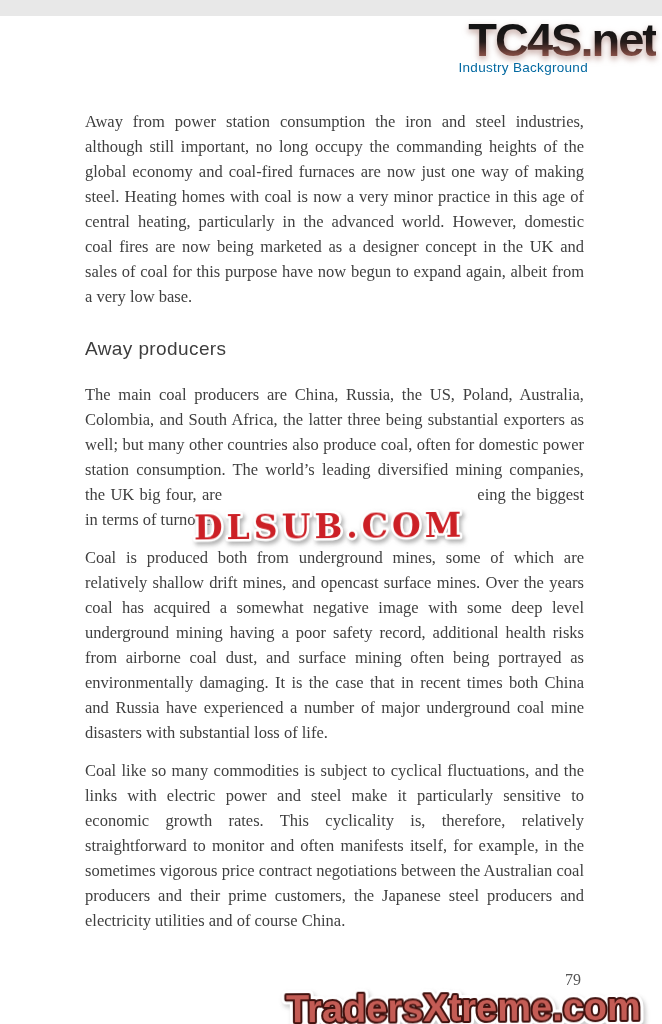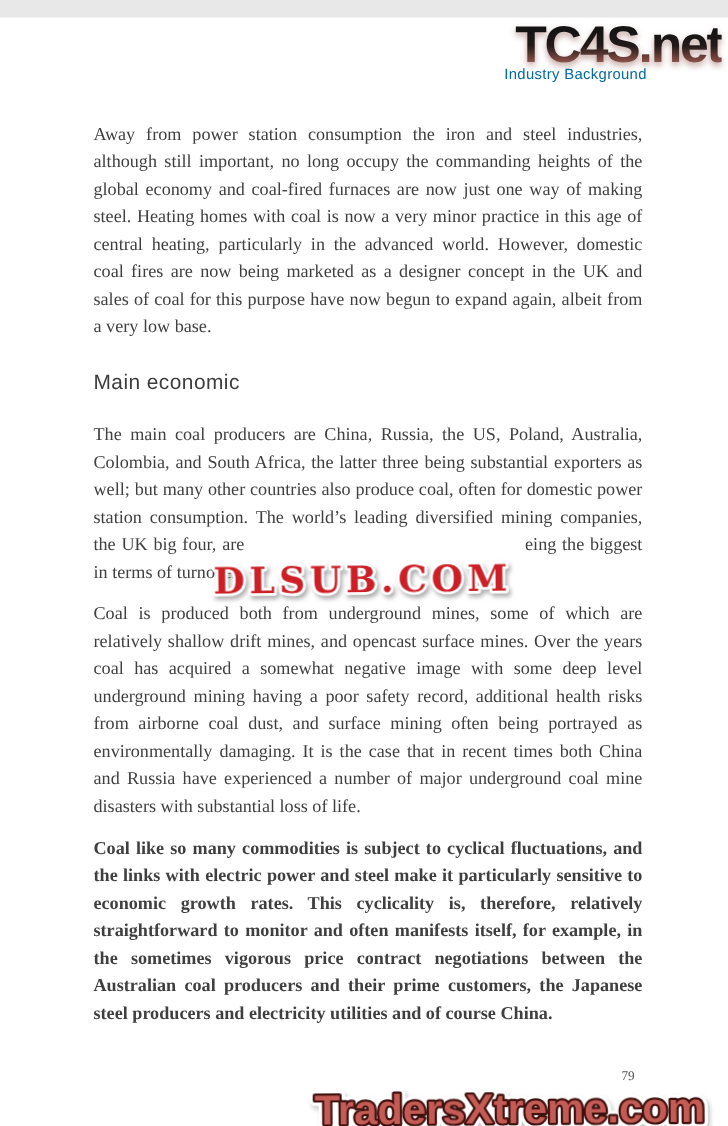--- a/index.html
+++ b/index.html
@@ -31,60 +31,60 @@
   }
 
   
   .content {
     position:absolute; left:85px; top:93px; width:499px;
     font-size:16.5px; line-height:25px;
     color:#3f3f3f;
     text-align:justify;
   }
   .content p { margin-bottom:13px; }
-  .content p:last-child { margin-bottom:0;font-weight:bold; }
+  .content p:last-child { margin-bottom:0; }
   .section-heading {
     font-family:"Liberation Sans", sans-serif;
     font-weight:400;
     font-size:19px; color:#3d3d3d;
     letter-spacing:0.4px;
     margin:27px 0 21px 0;
     text-align:left;
   }
   .wm-gap { display:inline-block; width:250px; height:1px; }
 
   
   .dlsub-wrap {
     position:absolute; left:186px; top:484px;
     filter:drop-shadow(2px 3px 2px rgba(110,110,110,0.55));
     transform:rotate(-0.6deg);
   }
 
   
   .page-number {
     position:absolute; left:565px; top:955px;
-    font-size:12px; color:#555555;
+    font-size:16px; color:#555555;
   }
   .tx-logo-wrap {
     position:absolute; left:278px; top:965px;
     filter:drop-shadow(2px 3px 2px rgba(130,130,130,0.45));
     transform:rotate(-0.4deg);
   }
 </style>
 </head>
 <body>
 
 <div class="page">
 
   <div class="tc4s-logo">TC4S.net</div>
   <div class="section-label">Industry Background</div>
 
   <div class="content">
     <p>Away from power station consumption the iron and steel industries, although still important, no long occupy the commanding heights of the global economy and coal-fired furnaces are now just one way of making steel. Heating homes with coal is now a very minor practice in this age of central heating, particularly in the advanced world. However, domestic coal fires are now being marketed as a designer concept in the UK and sales of coal for this purpose have now begun to expand again, albeit from a very low base.</p>
-    <h2 class="section-heading">Main economic</h2>
+    <h2 class="section-heading">Away producers</h2>
     <p><span>The main coal producers are China, Russia, the US, Poland, Australia, Colombia, and South Africa, the latter three being substantial exporters as well; but many other countries also produce coal, often for domestic power station consumption. The world’s leading diversified mining companies, the UK big four, are </span><span class="wm-gap"></span><span>eing the biggest in terms of turnover.</span></p>
     <p>Coal is produced both from underground mines, some of which are relatively shallow drift mines, and opencast surface mines. Over the years coal has acquired a somewhat negative image with some deep level underground mining having a poor safety record, additional health risks from airborne coal dust, and surface mining often being portrayed as environmentally damaging. It is the case that in recent times both China and Russia have experienced a number of major underground coal mine disasters with substantial loss of life.</p>
     <p>Coal like so many commodities is subject to cyclical fluctuations, and the links with electric power and steel make it particularly sensitive to economic growth rates. This cyclicality is, therefore, relatively straightforward to monitor and often manifests itself, for example, in the sometimes vigorous price contract negotiations between the Australian coal producers and their prime customers, the Japanese steel producers and electricity utilities and of course China.</p>
   </div>
 
   <div class="dlsub-wrap">
     <svg width="300" height="52">
       <text x="8" y="38" font-family="DejaVu Serif, serif" font-weight="bold" font-size="33" letter-spacing="4" fill="#cc2026" stroke="#ffffff" stroke-width="5" paint-order="stroke" stroke-linejoin="round">DLSUB.COM</text>
     </svg>
   </div>

